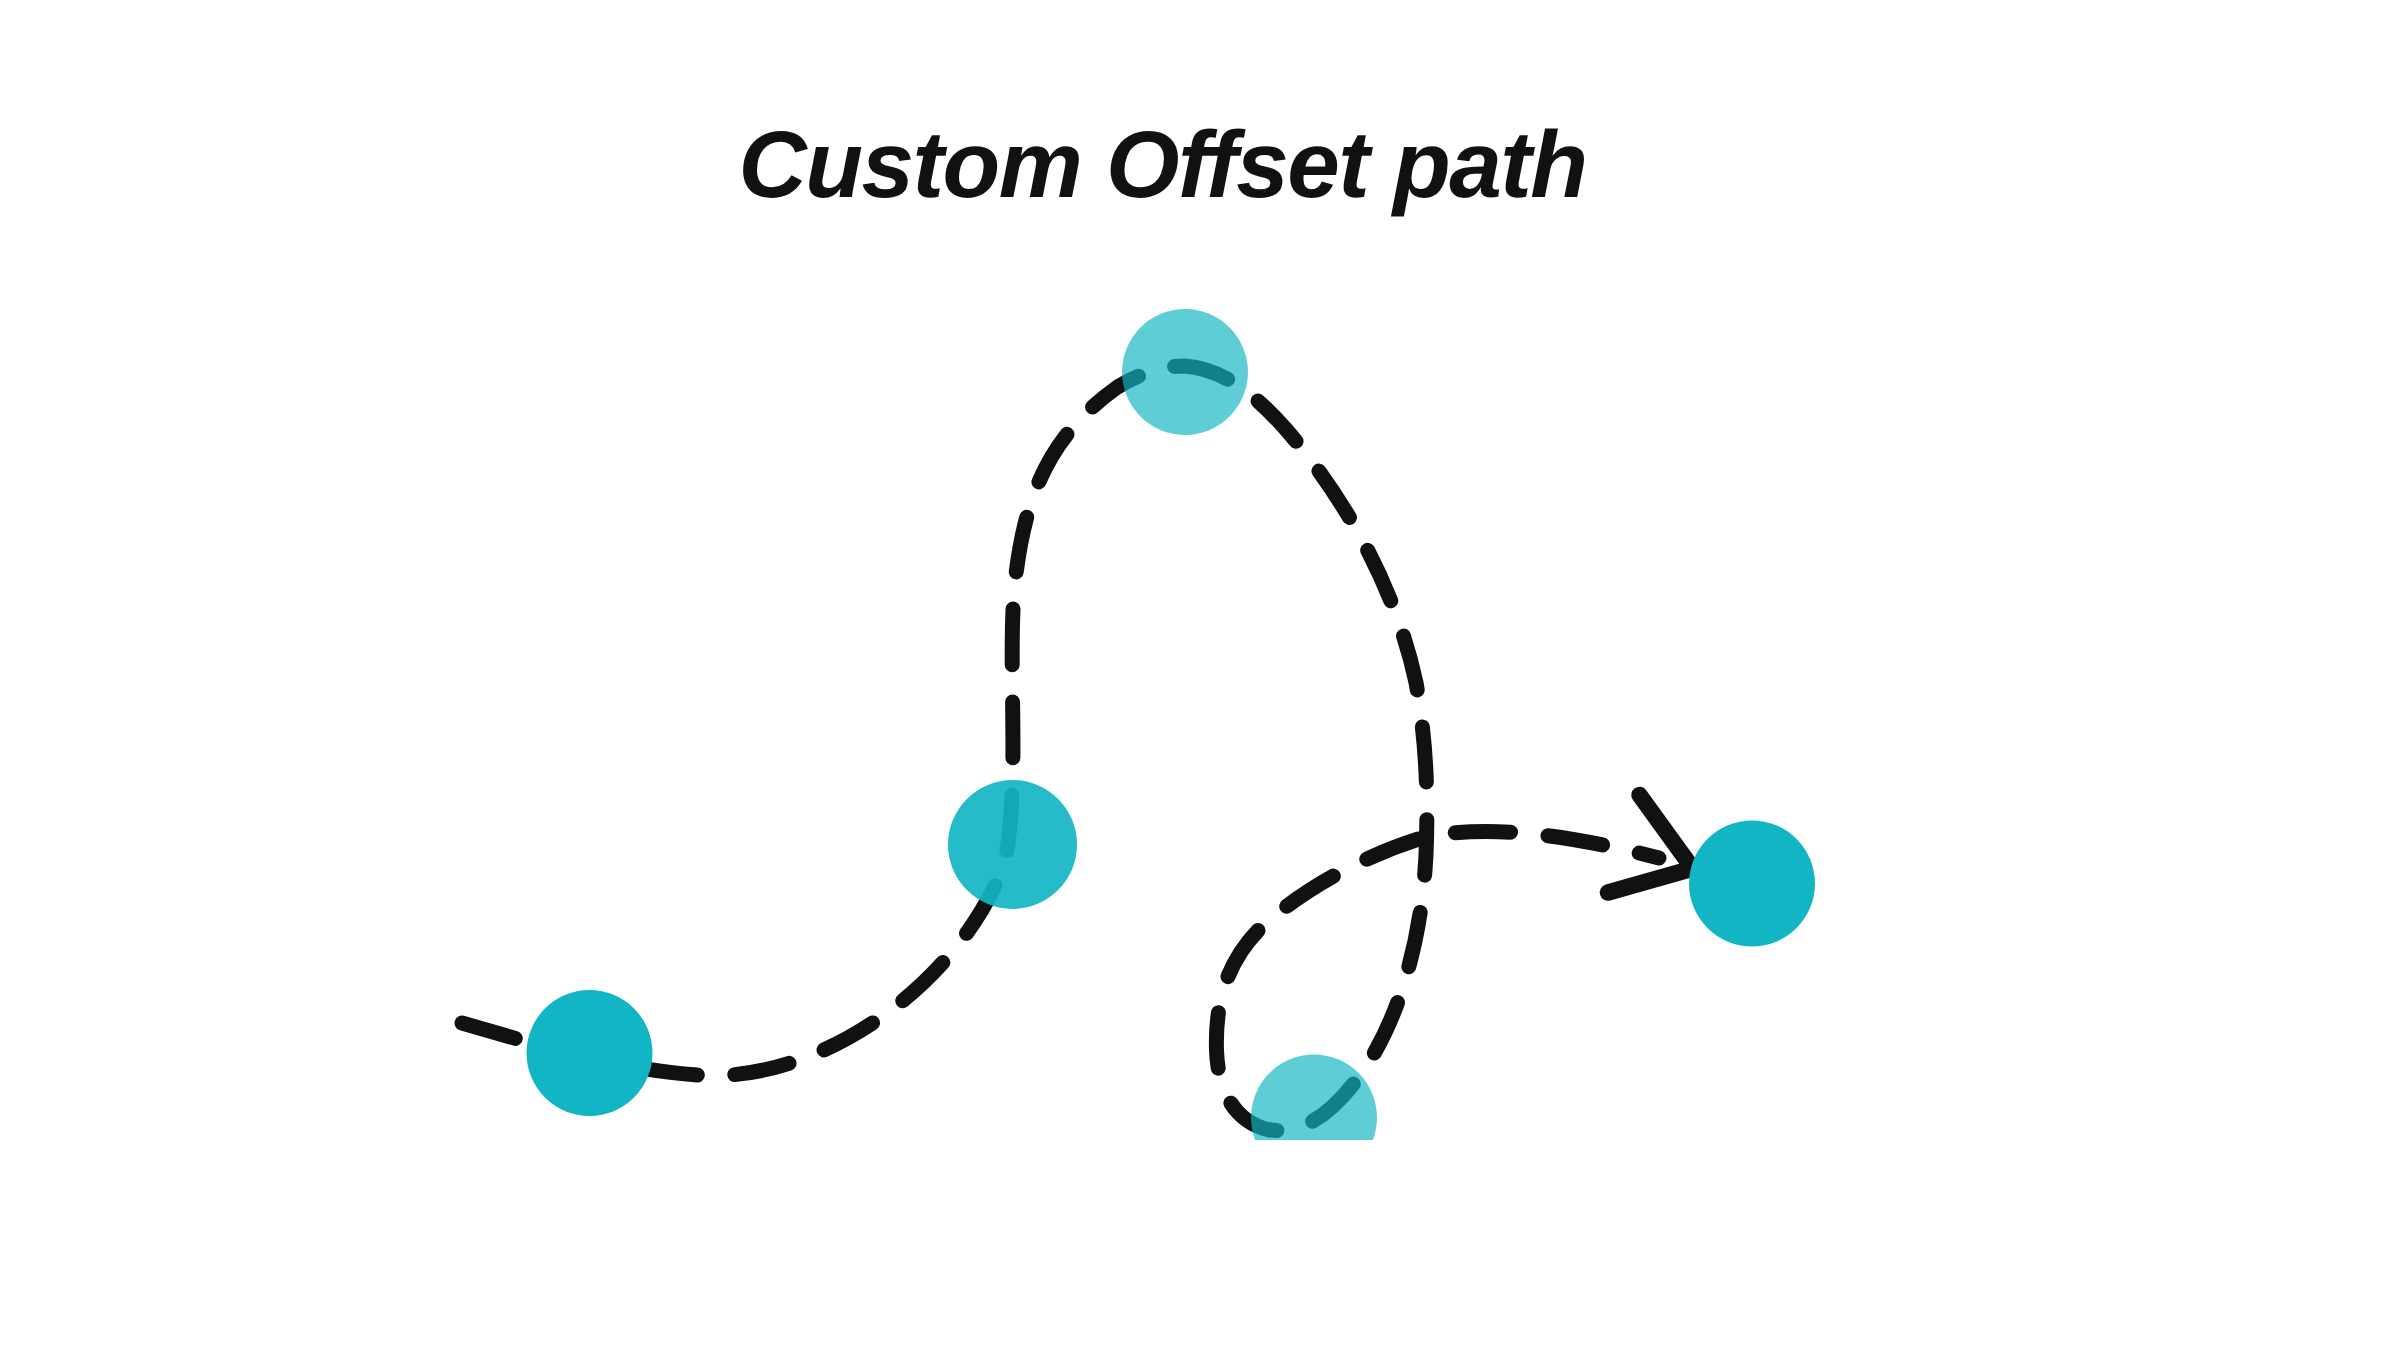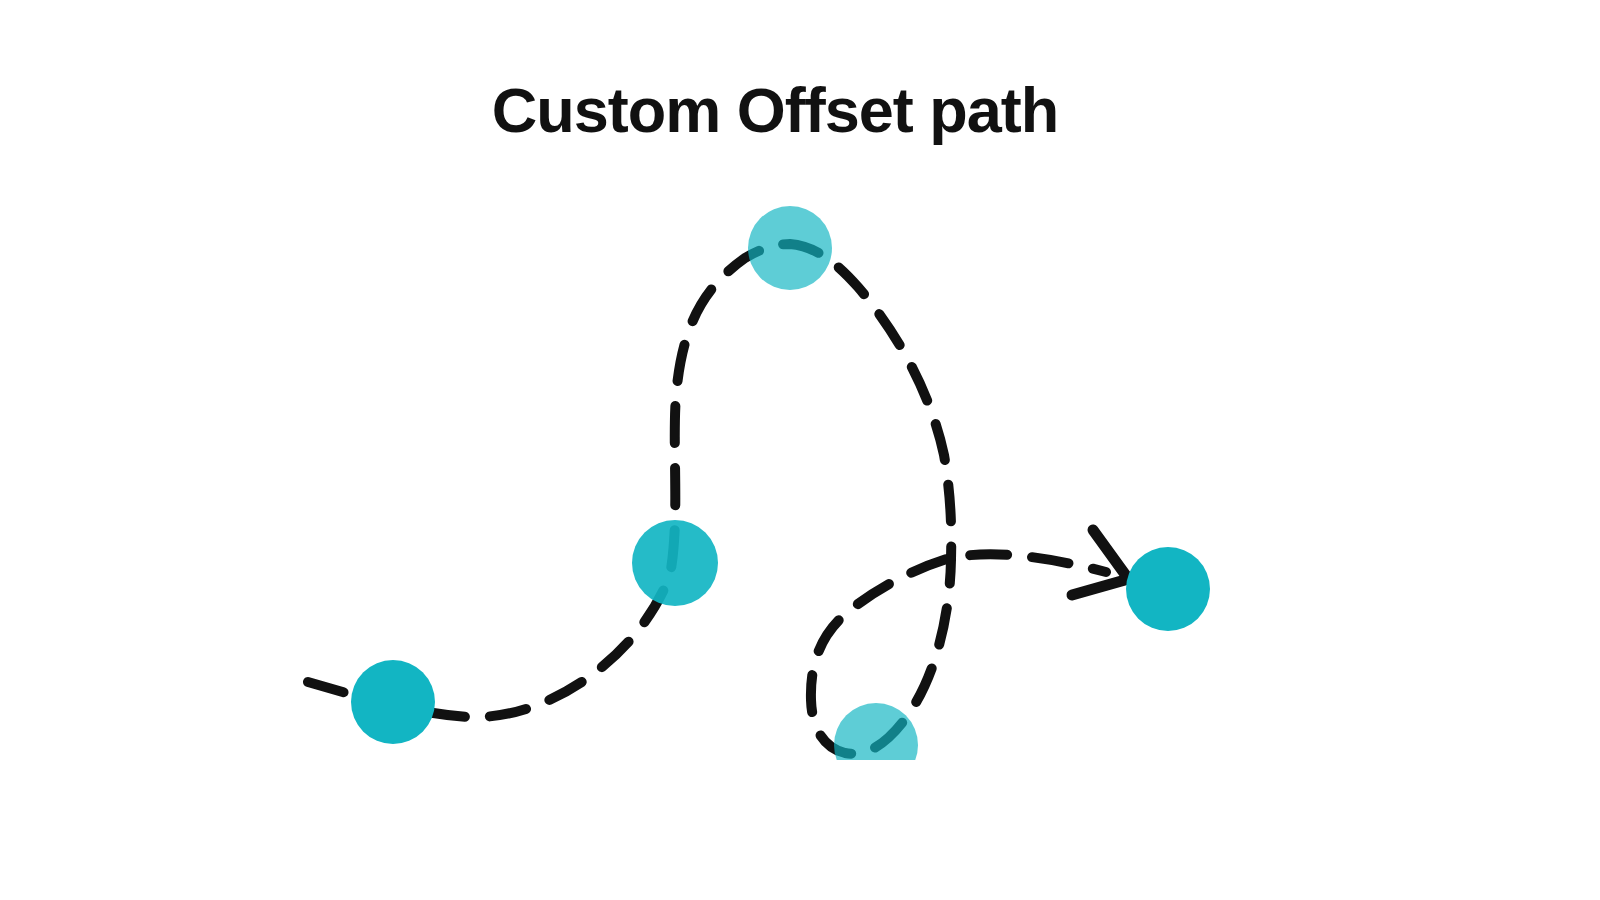--- a/index.html
+++ b/index.html
@@ -7,20 +7,21 @@
     padding: 0;
     background: #ffffff;
     font-family: "Liberation Sans", sans-serif;
   }
   .canvas {
     position: relative;
     width: 1600px;
     height: 760px;
     background: #ffffff;
     overflow: hidden;
+    font-style: italic;
   }
   .title {
     position: absolute;
     top: 76px;
     left: 0;
     width: 1600px;
     transform: translateX(-25px);
     text-align: center;
     font-size: 63px;
     font-weight: 700;

